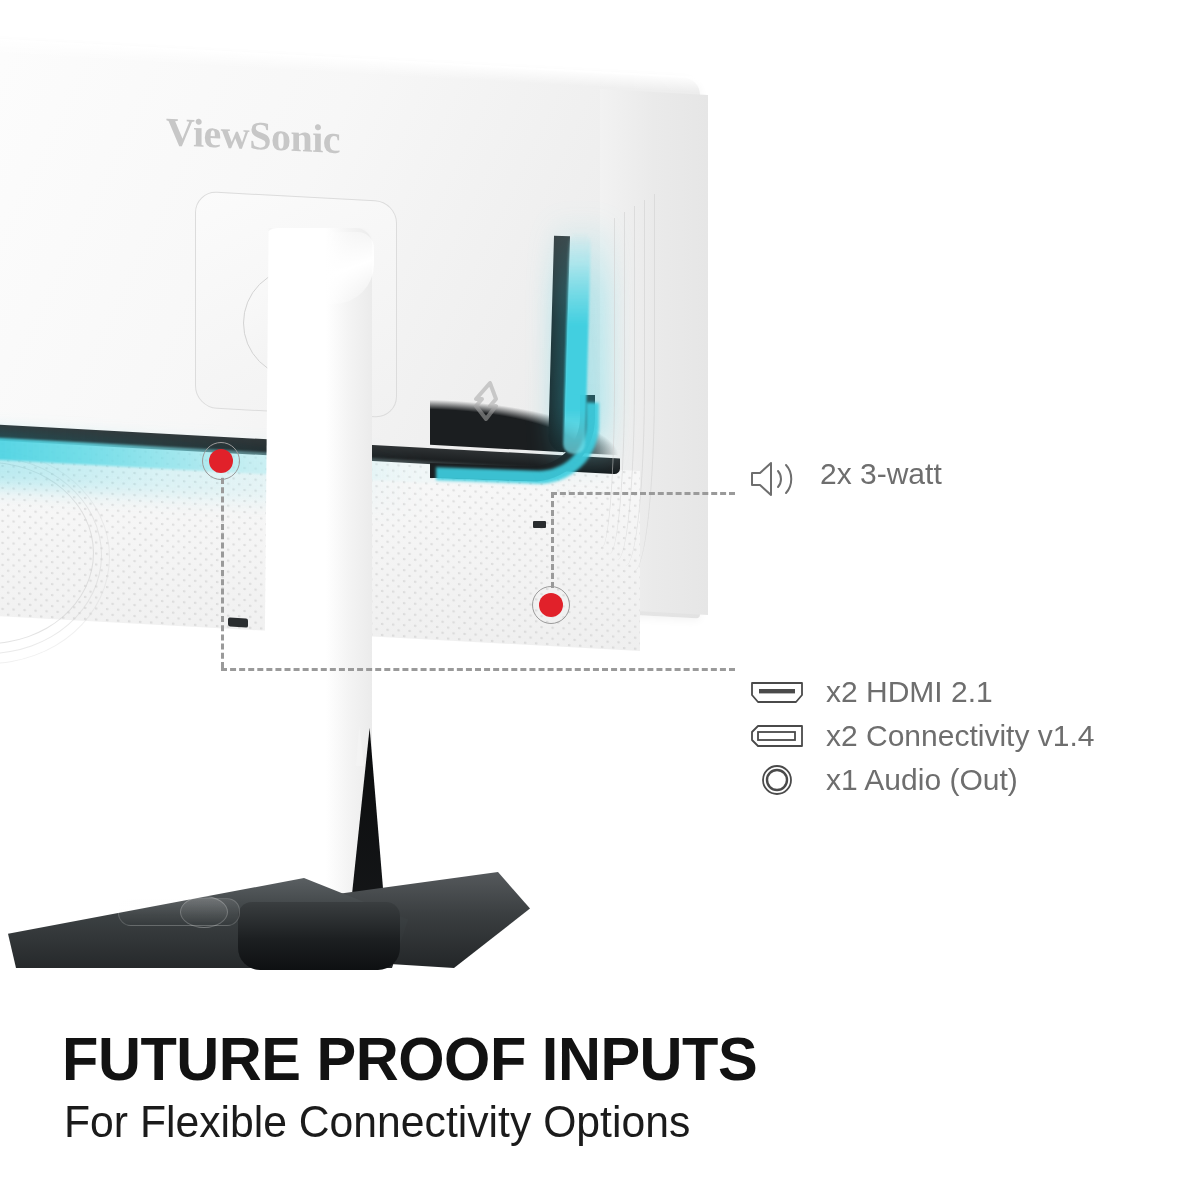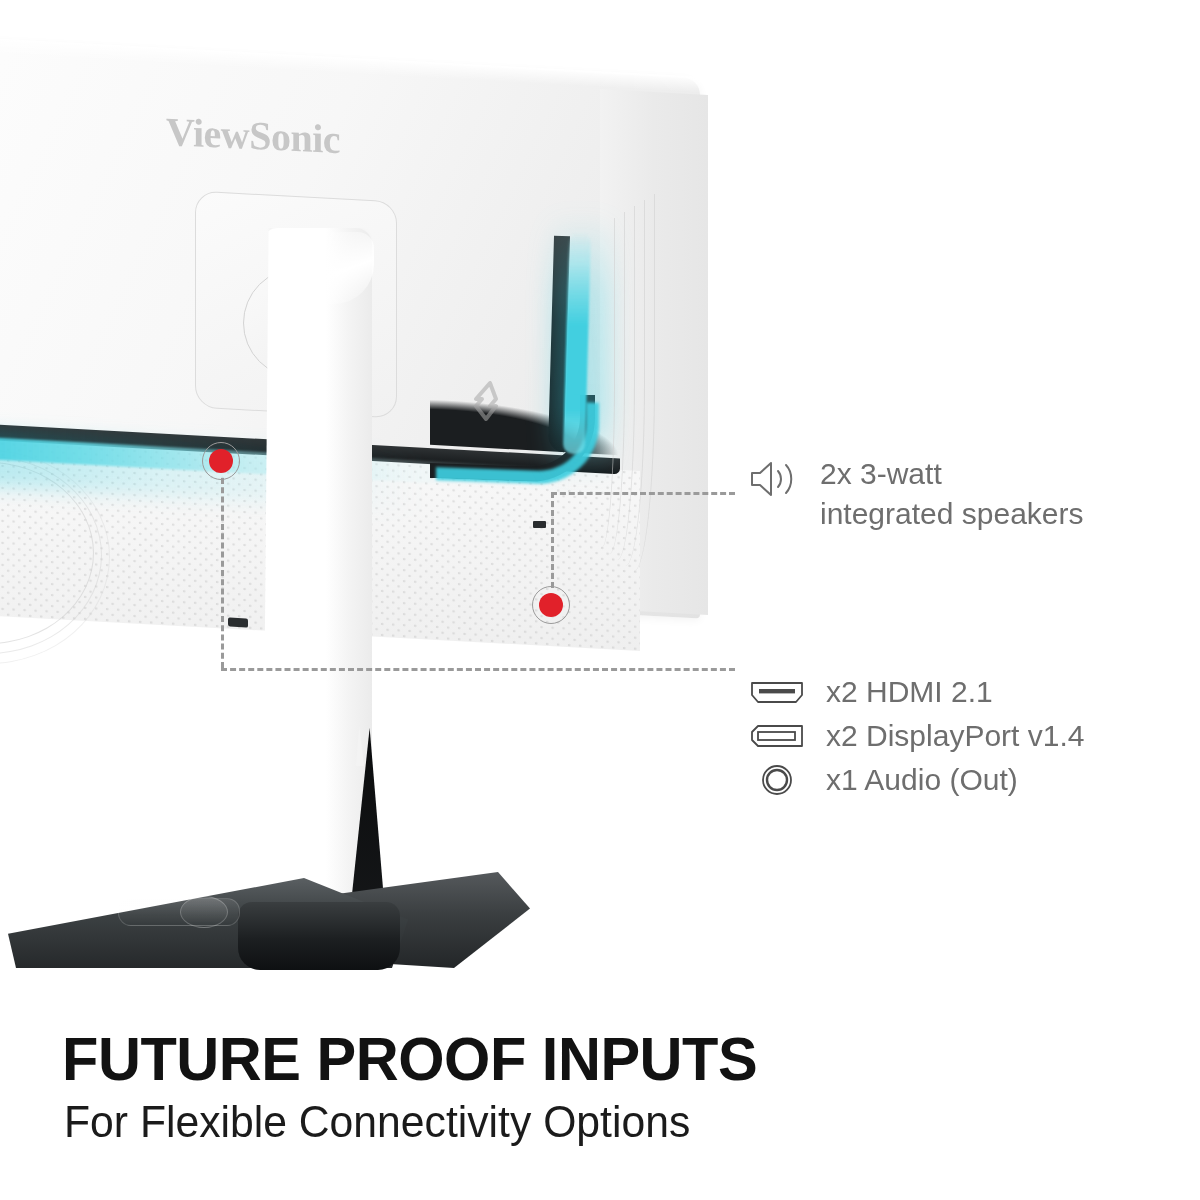--- a/index.html
+++ b/index.html
@@ -461,21 +461,20 @@
   <div class="spec-speaker">
     <span style="display:block;margin-top:4px;">
       <svg width="48" height="42" viewBox="0 0 48 42" aria-hidden="true">
         <path d="M4 15 H12 L23 5 V37 L12 27 H4 Z" fill="none" stroke="#6e6e6e" stroke-width="2" stroke-linejoin="round"></path>
         <path d="M30 13 C34 17.5 34 24.5 30 29" fill="none" stroke="#6e6e6e" stroke-width="2" stroke-linecap="round"></path>
         <path d="M38 7 C45 14.5 45 27.5 38 35" fill="none" stroke="#6e6e6e" stroke-width="2" stroke-linecap="round"></path>
       </svg>
     </span>
     <span class="txt">
       <span>2x 3-watt</span><br>
-      <span>integrated speakers</span>
     </span>
   </div>
 
   <div class="port-list">
 
     <div class="port-row">
       <span class="port-ico">
         <svg width="56" height="28" viewBox="0 0 56 28" aria-hidden="true">
           <path d="M3 5 H53 V17 L47 24 H9 L3 17 Z" fill="none" stroke="#4a4a4a" stroke-width="1.8" stroke-linejoin="round"></path>
           <rect x="10" y="11" width="36" height="4.4" fill="#4a4a4a"></rect>
@@ -484,21 +483,21 @@
       <span class="port-lbl">x2 HDMI 2.1</span>
     </div>
 
     <div class="port-row">
       <span class="port-ico">
         <svg width="56" height="28" viewBox="0 0 56 28" aria-hidden="true">
           <path d="M3 10 L9 4 H53 V24 H9 L3 18 Z" fill="none" stroke="#4a4a4a" stroke-width="1.8" stroke-linejoin="round"></path>
           <rect x="9" y="10" width="37" height="8" fill="none" stroke="#4a4a4a" stroke-width="1.8"></rect>
         </svg>
       </span>
-      <span class="port-lbl">x2 DisplayPort v1.4</span>
+      <span class="port-lbl">x2 Connectivity v1.4</span>
     </div>
 
 
 
 
     <div class="port-row">
       <span class="port-ico">
         <svg width="34" height="34" viewBox="0 0 34 34" aria-hidden="true">
           <circle cx="17" cy="17" r="14" fill="none" stroke="#4a4a4a" stroke-width="1.8"></circle>
           <circle cx="17" cy="17" r="10" fill="none" stroke="#4a4a4a" stroke-width="2.4"></circle>

